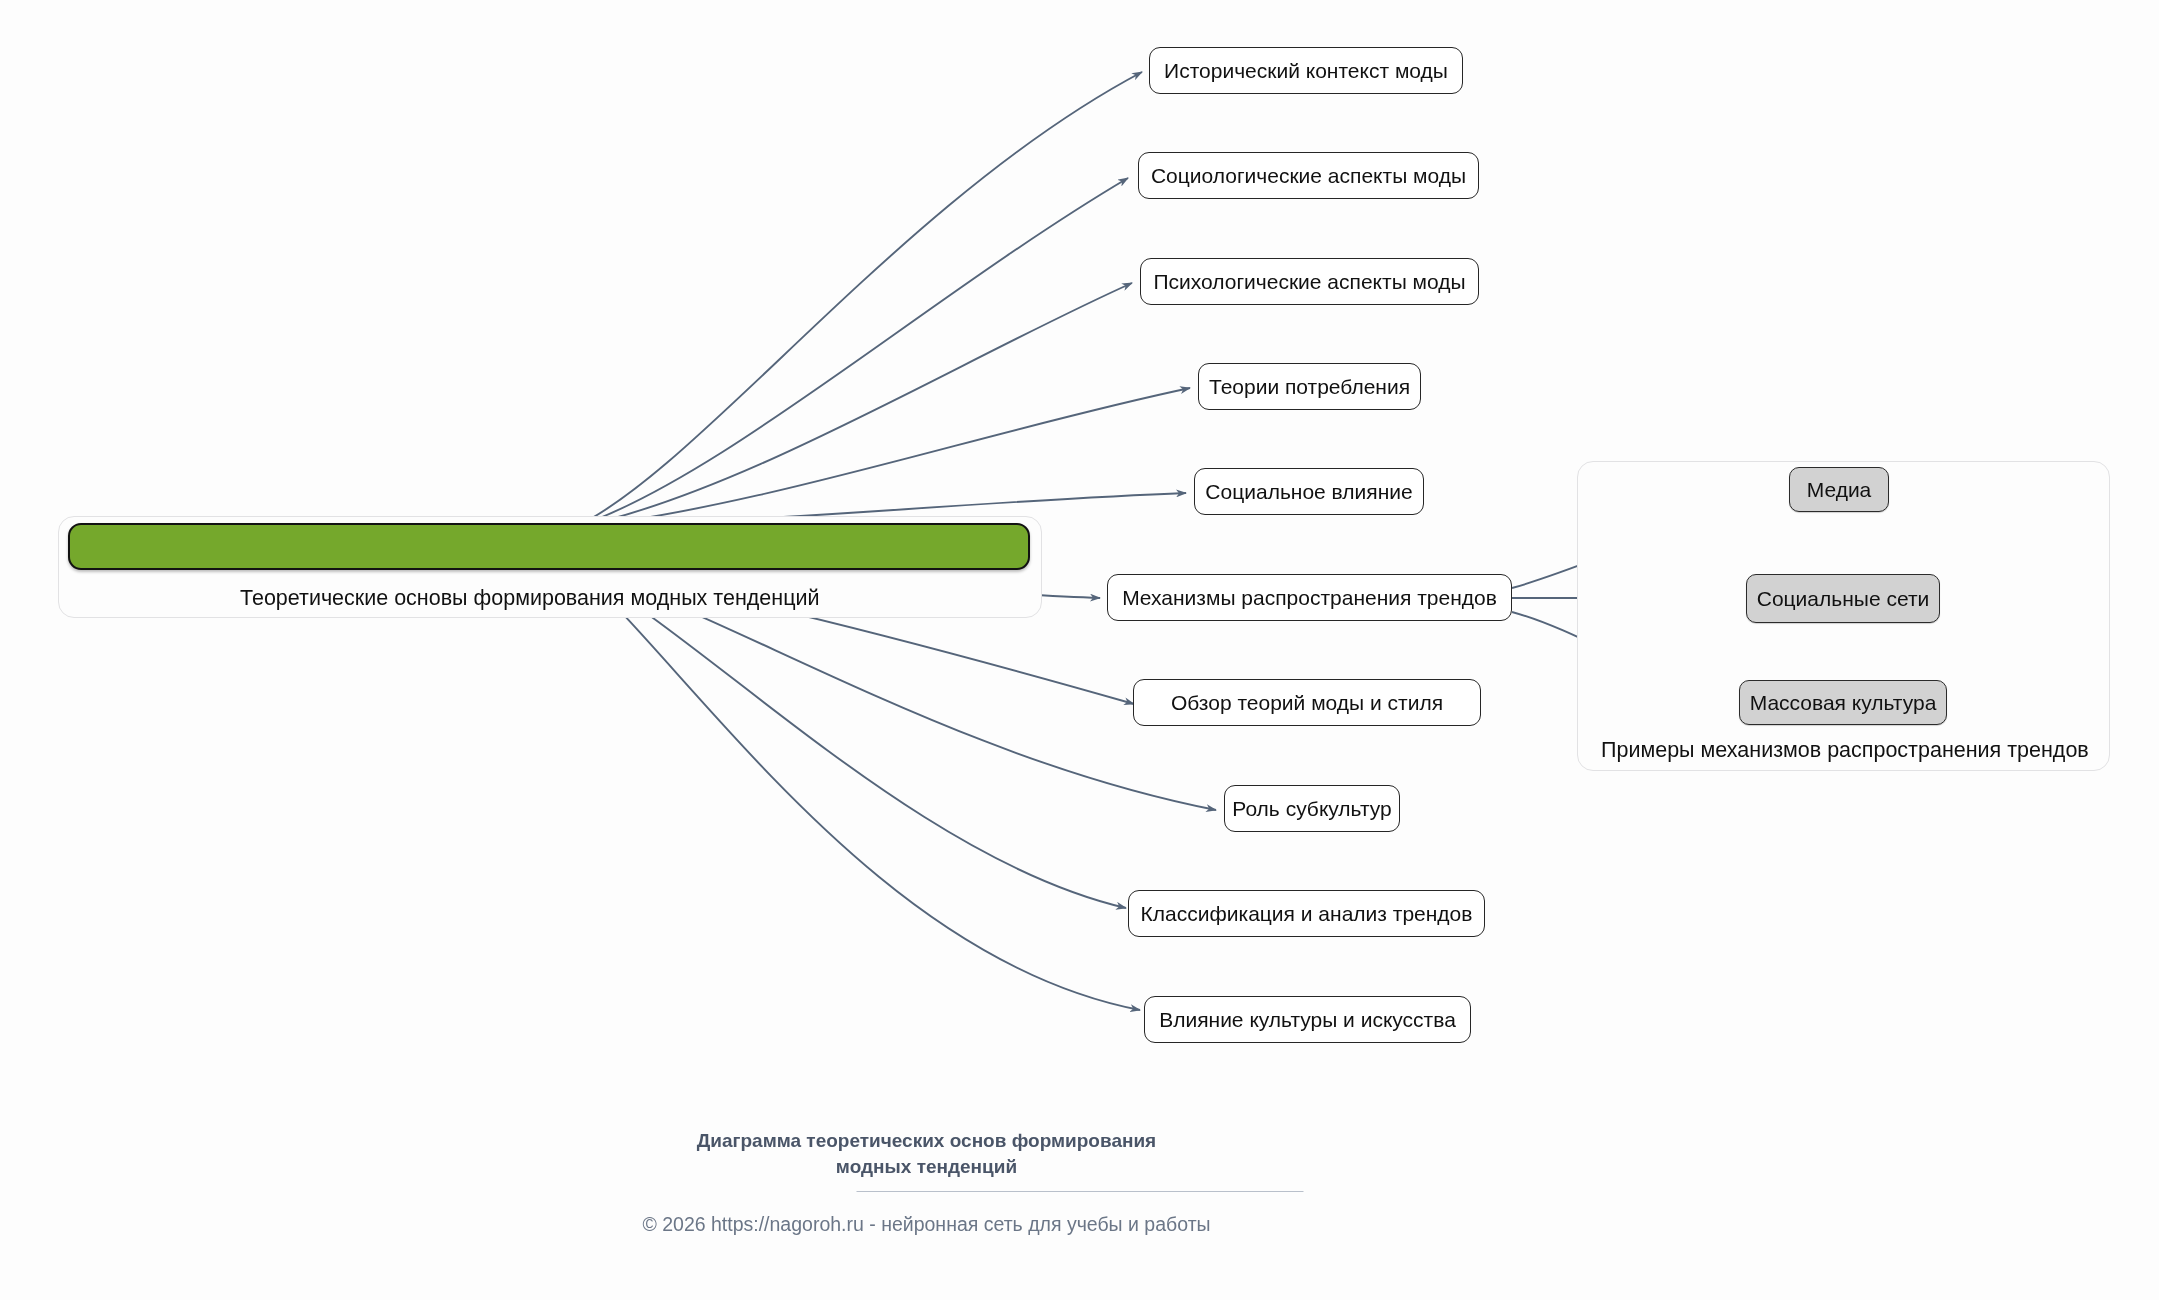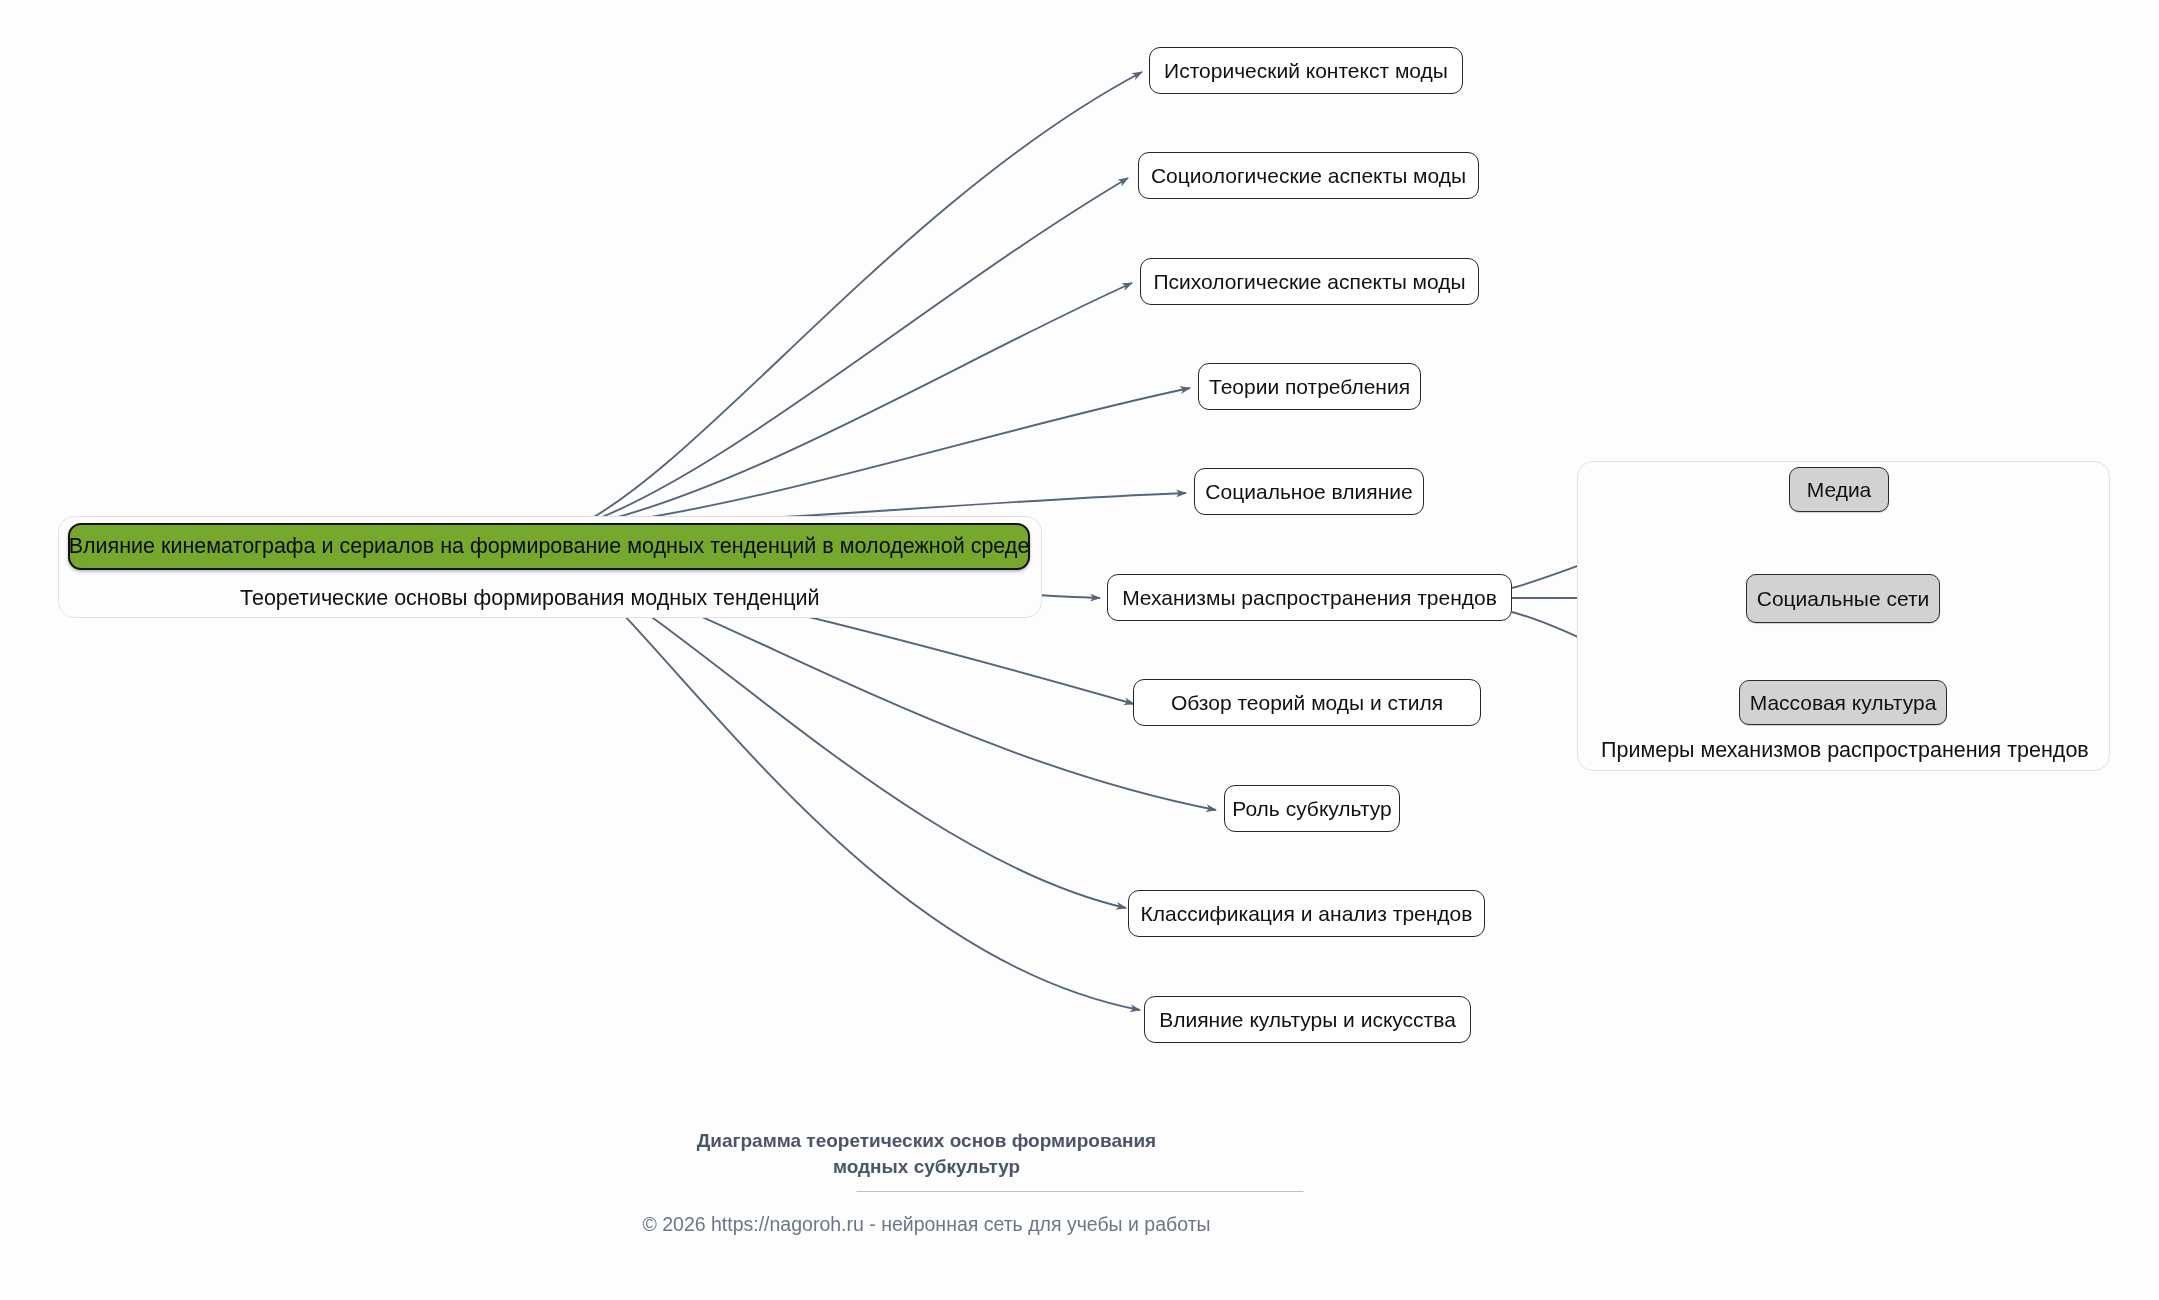--- a/index.html
+++ b/index.html
@@ -124,21 +124,20 @@
       <path d="M1512,588 C1580,570 1680,520 1780,500"></path>
       <path d="M1512,598 C1620,598 1700,598 1744,598"></path>
       <path d="M1512,612 C1580,630 1660,685 1732,702"></path>
     </g>
   </svg>
 
   <div class="cluster" style="left:58px;top:516px;width:984px;height:102px;"></div>
   <div class="cluster-label" style="left:240px;top:588px;">Теоретические основы формирования модных тенденций</div>
 
   <div class="node root" style="left:68px;top:523px;width:962px;height:47px;"></div>
-  <div style="position:absolute;left:68px;top:523px;width:962px;height:47px;display:flex;align-items:center;justify-content:center;font-size:21.5px;color:#0b0b0b;z-index:6;white-space:nowrap;">Влияние кинематографа и сериалов на формирование модных тенденций в молодежной среде</div>
 
   <div class="node" style="left:1149px;top:47px;width:314px;height:47px;">Исторический контекст моды</div>
 
   <div class="node" style="left:1138px;top:152px;width:341px;height:47px;">Социологические аспекты моды</div>
 
   <div class="node" style="left:1140px;top:258px;width:339px;height:47px;">Психологические аспекты моды</div>
 
   <div class="node" style="left:1198px;top:363px;width:223px;height:47px;">Теории потребления</div>
 
   <div class="node" style="left:1194px;top:468px;width:230px;height:47px;">Социальное влияние</div>
@@ -157,18 +156,18 @@
   <div class="cluster-label" style="left:1601px;top:740px;">Примеры механизмов распространения трендов</div>
 
   <div class="node gray" style="left:1789px;top:467px;width:100px;height:45px;">Медиа</div>
 
   <div class="node gray" style="left:1746px;top:574px;width:194px;height:49px;">Социальные сети</div>
 
   <div class="node gray" style="left:1739px;top:680px;width:208px;height:45px;">Массовая культура</div>
 
   <div class="footer footer-title">
     <div>Диаграмма теоретических основ формирования</div>
-    <div>модных субкультур</div>
+    <div>модных тенденций</div>
   </div>
   <div class="footer-rule"></div>
   <div class="footer footer-copy">© 2026 https://nagoroh.ru - нейронная сеть для учебы и работы</div>
 
 </div>
 
 </body></html>

